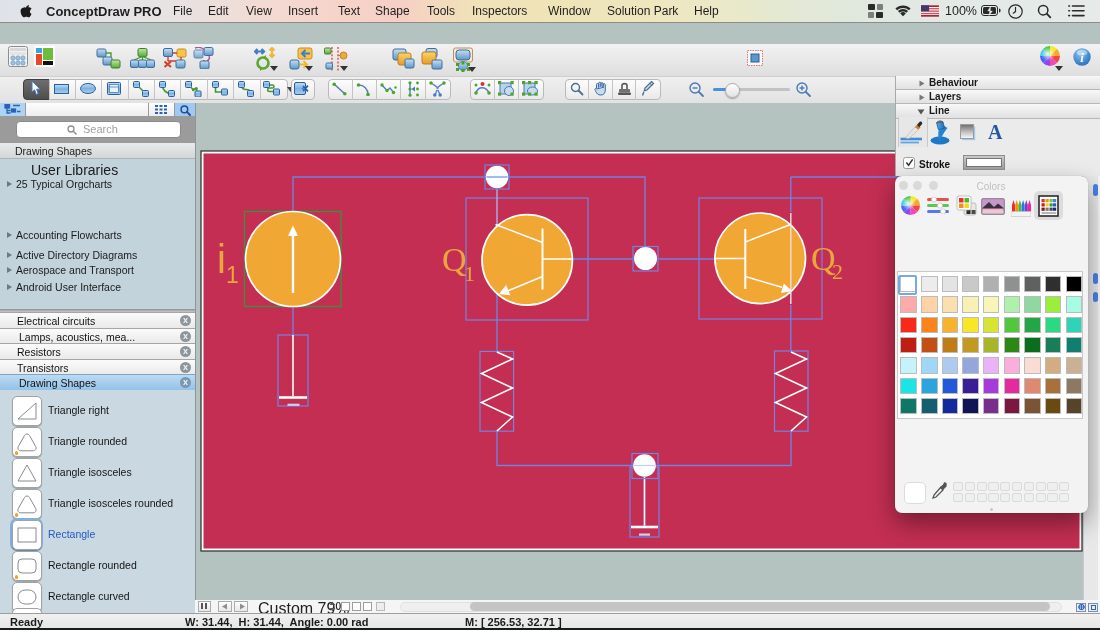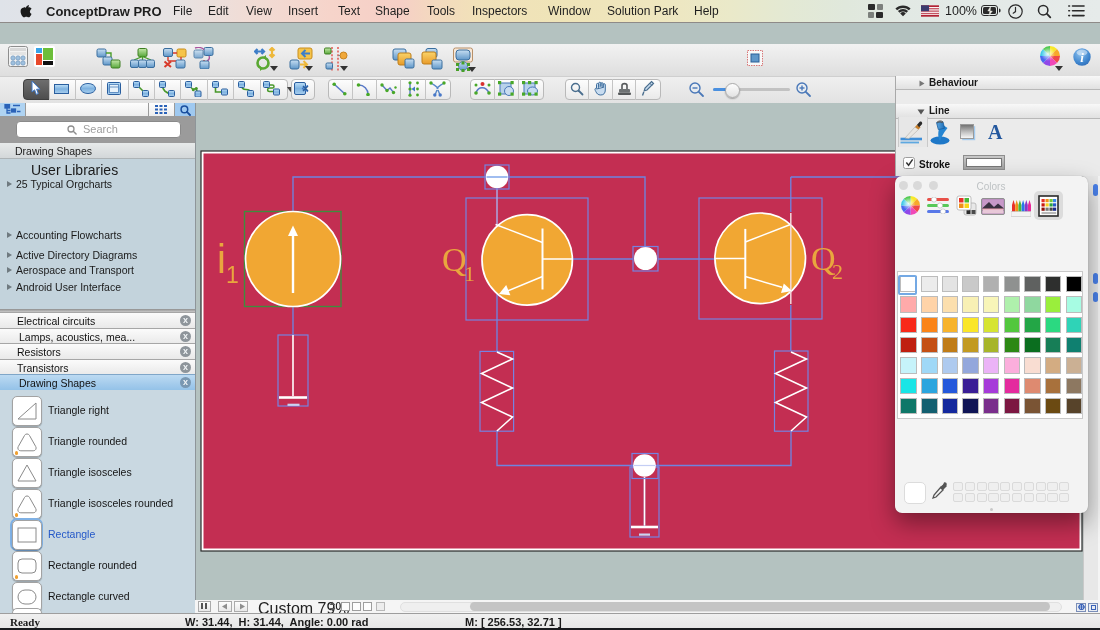--- a/index.html
+++ b/index.html
@@ -636,20 +636,26 @@
     <div class="ab" style="left:8.5px;top:169.5px;width:5px;height:11px;background:#4A80E8;border-radius:2.5px;"></div>
     <div class="ab" style="left:8.5px;top:189px;width:5px;height:10px;background:#4A80E8;border-radius:2.5px;"></div>
   </div>
   <div id="panel" class="ab">
     <div class="phead" style="top:0;">
         <svg class="ab" style="left:23px;top:4px" width="6" height="7" viewBox="0 0 6 7">
           <path d="M0.5 0.5 5.5 3.5 0.5 6.5z" fill="#777"></path>
         </svg>
         <span style="position:absolute;left:33px;top:1px;">Behaviour</span>
       </div>
+    <div class="phead" style="top:14px;">
+        <svg class="ab" style="left:23px;top:4px" width="6" height="7" viewBox="0 0 6 7">
+          <path d="M0.5 0.5 5.5 3.5 0.5 6.5z" fill="#777"></path>
+        </svg>
+        <span style="position:absolute;left:33px;top:1px;">Layers</span>
+      </div>
     <div class="phead" style="top:28px;height:14px;">
         <svg class="ab" style="left:21px;top:4.5px" width="8" height="6" viewBox="0 0 8 6">
           <path d="M0.5 0.5h7L4 5.5z" fill="#555"></path>
         </svg>
         <span style="position:absolute;left:33px;top:1px;">Line</span>
       </div>
     <div class="ab" style="left:1.5px;top:41px;width:28px;height:30px;background:#E7E7E7;border-left:1px solid #C9C9C9;border-right:1px solid #C9C9C9;"></div>
     <svg class="ab" style="left:3px;top:43px" width="26" height="26" viewBox="0 0 26 26">
         <line x1="1.5" y1="20" x2="23" y2="20" stroke="#3E8ED8" stroke-width="2.6"></line>
         <line x1="1.5" y1="23.5" x2="20" y2="23.5" stroke="#5EA8E0" stroke-width="1.8"></line>
@@ -889,18 +895,18 @@
     <div class="ab" style="left:881.4px;top:2.5px;width:10px;height:9px;background:#E8ECF2;border:1px solid #7A8EB8;box-sizing:border-box;"></div>
     <svg class="ab" style="left:883px;top:4px" width="7" height="6" viewBox="0 0 7 6">
         <circle cx="3.5" cy="3" r="2.5" fill="none" stroke="#3A62B8" stroke-width="1.2"></circle>
         <path d="M3.5 0v6M0 3h7" stroke="#3A62B8" stroke-width="1"></path>
       </svg>
     <div class="ab" style="left:893.4px;top:2.5px;width:10px;height:9px;background:#E8ECF2;border:1px solid #7A8EB8;box-sizing:border-box;"></div>
     <div class="ab" style="left:895.5px;top:4.5px;width:5px;height:5px;border:1px solid #3A62B8;box-sizing:border-box;"></div>
   </div>
   <div class="ab" style="left:0;top:627.3px;width:1100px;height:2.7px;background:#191B1E;"></div>
   <div id="statusbar" class="ab">
-    <span class="ab" style="left:10px;top:2px;font-family:Liberation Serif, serif;">Ready</span>
+    <span class="ab" style="left:10px;top:2px;">Ready</span>
     <span class="ab" style="left:185px;top:2px;">W: 31.44,&nbsp; H: 31.44,&nbsp; Angle: 0.00 rad</span>
     <span class="ab" style="left:465px;top:2px;">M: [ 256.53, 32.71 ]</span>
   </div>
 
 </div>
 
 </body></html>

